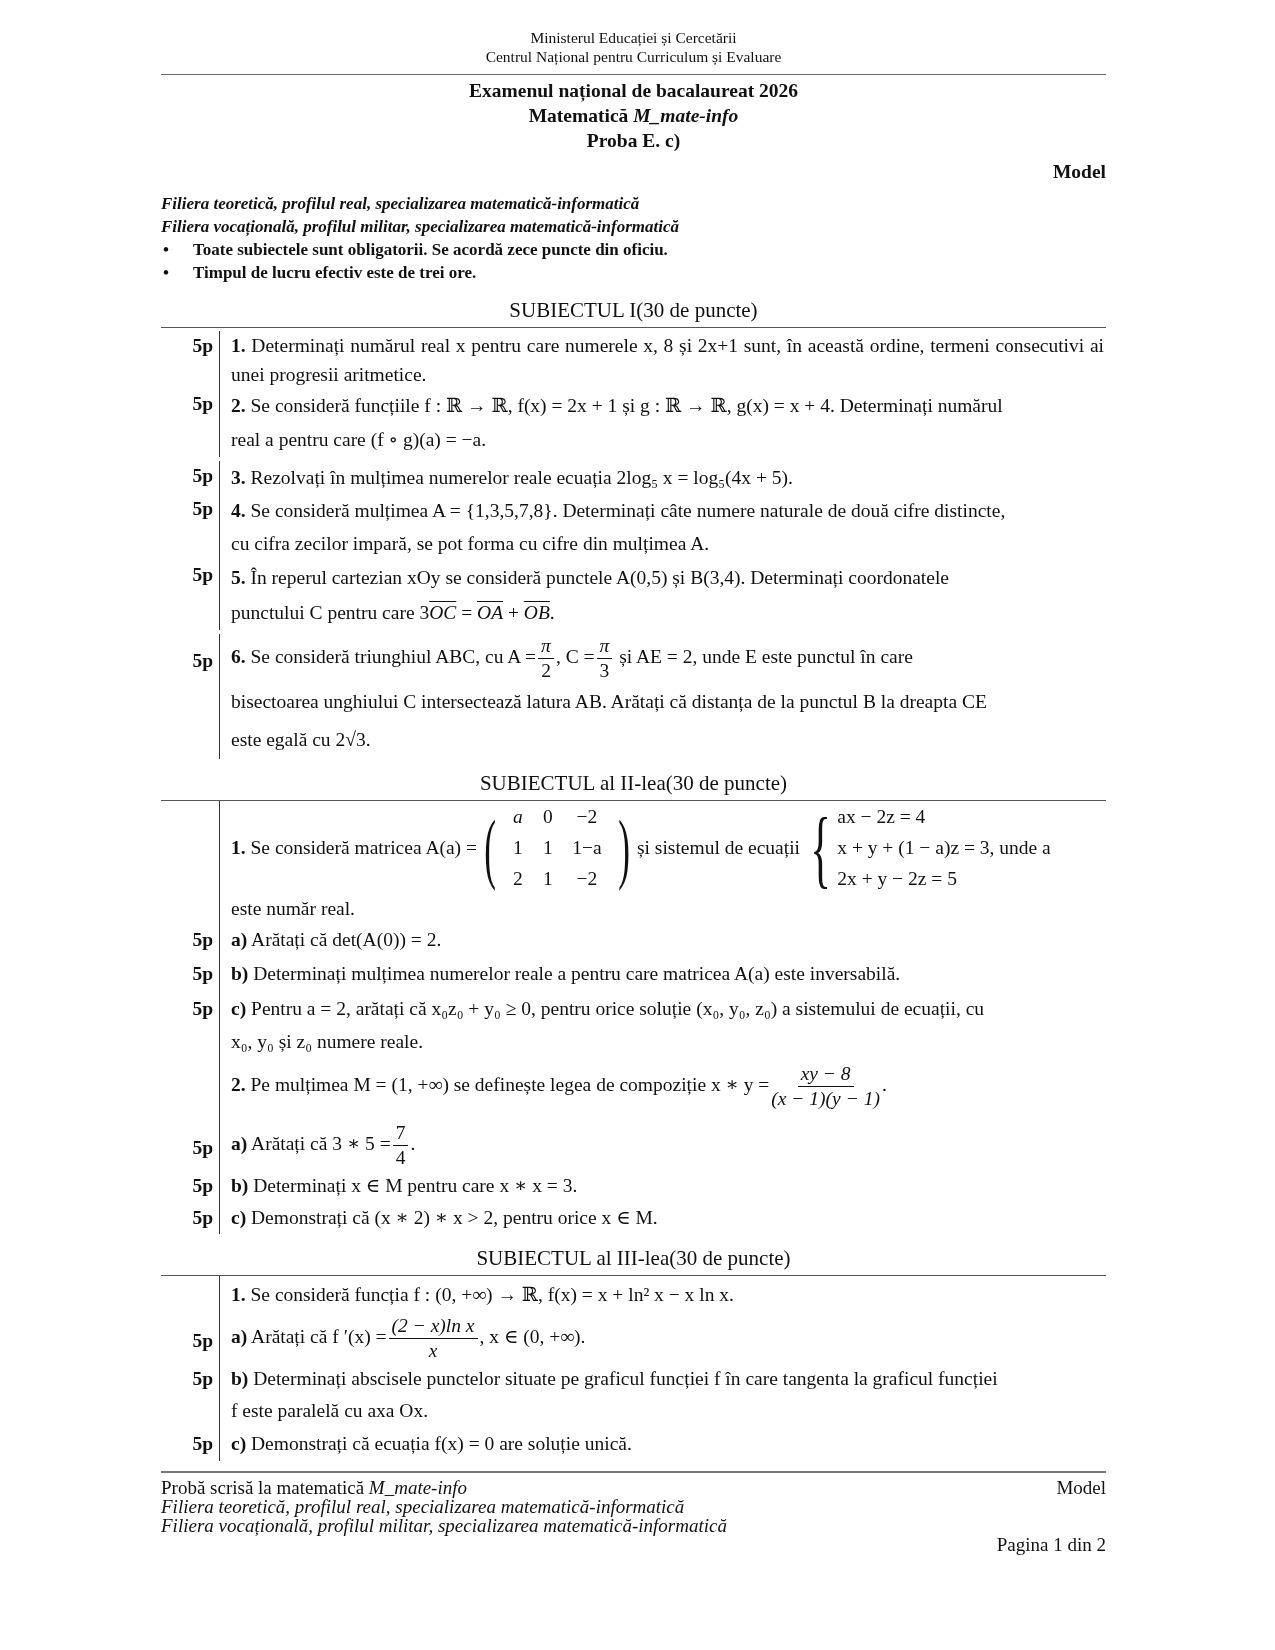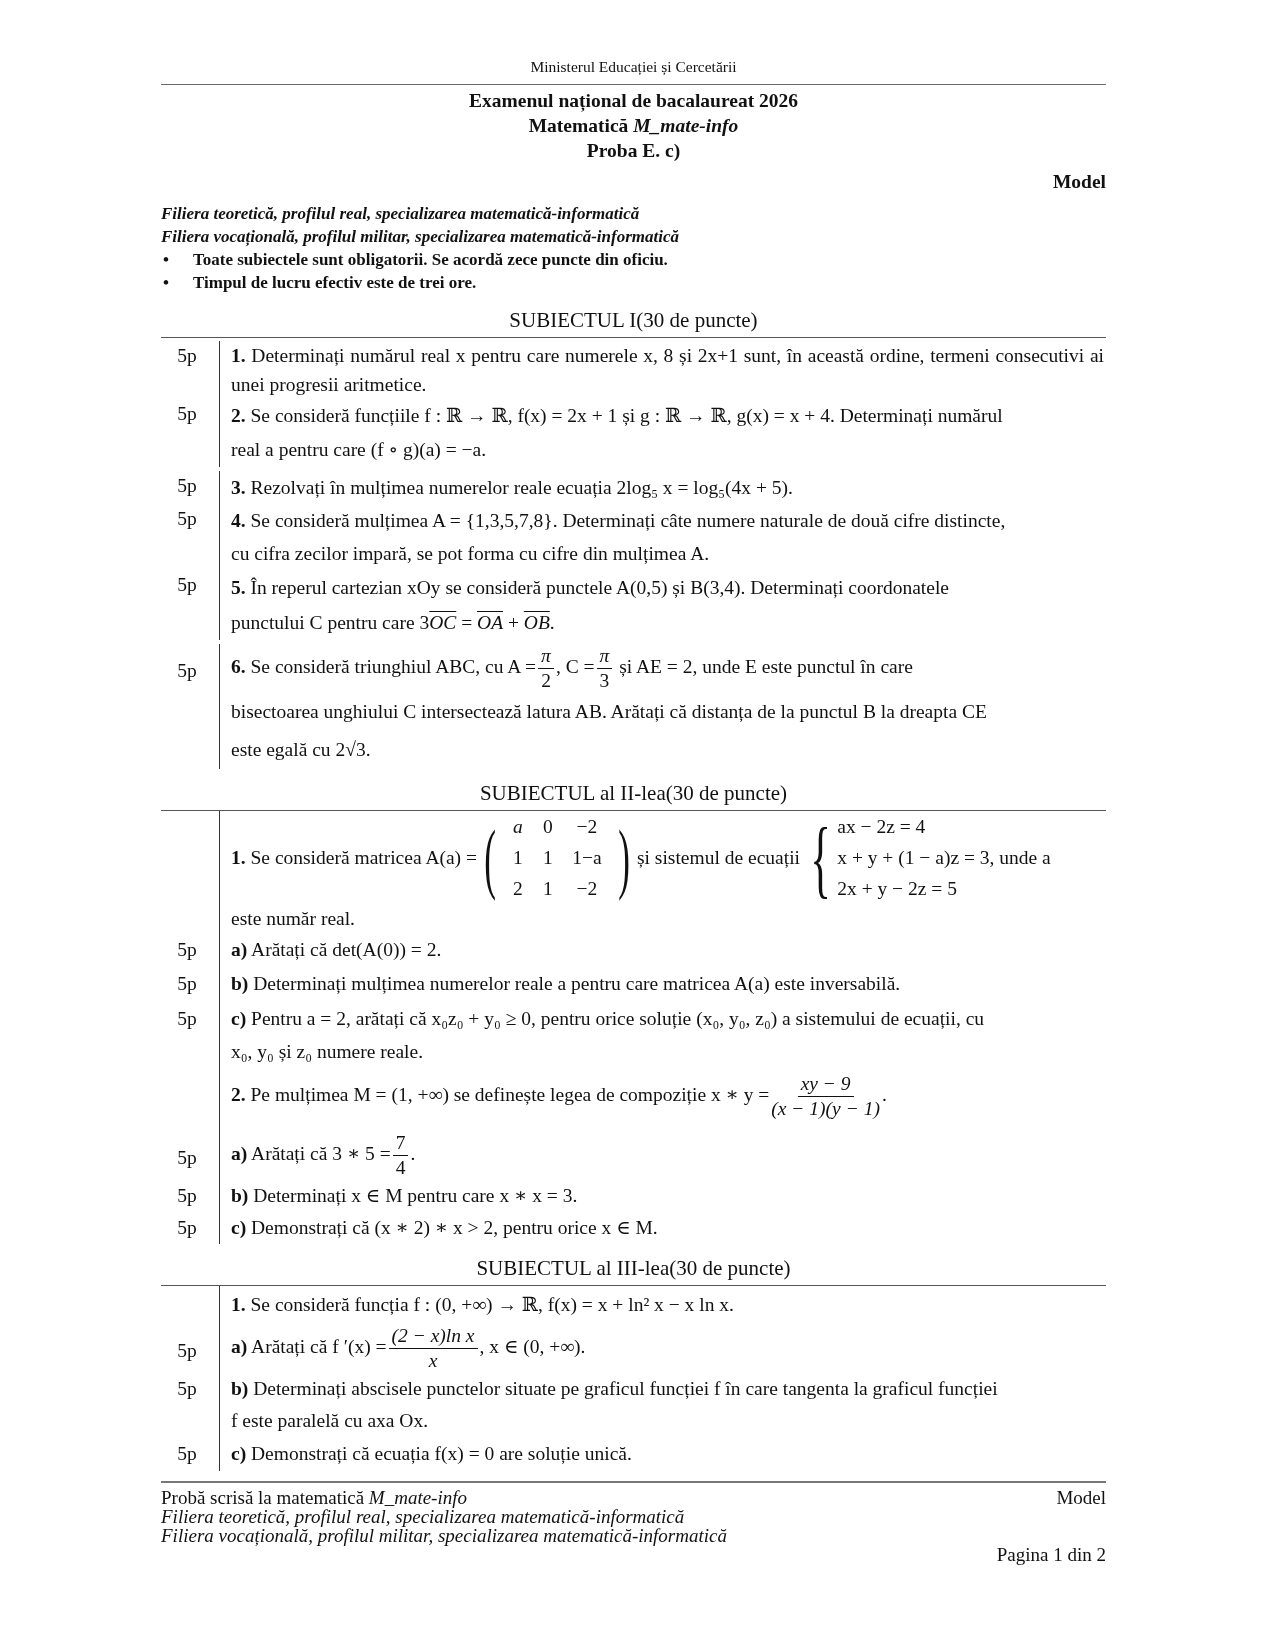--- a/index.html
+++ b/index.html
@@ -1,29 +1,29 @@
 <!DOCTYPE html>
 <html><head>
 <meta charset="utf-8">
 <style>
   html, body { margin: 0; padding: 0; background: #ffffff; }
   body { width: 1275px; height: 1650px; position: relative; overflow: hidden;
          font-family: "Liberation Serif", "DejaVu Serif", serif; color: #111; }
   .page { position: absolute; left: 161px; top: 0; width: 945px; }
-  .hdr { text-align: center; font-size: 15.5px; line-height: 19px; padding-top: 57px; }
+  .hdr { text-align: center; font-size: 15.5px; line-height: 19px; padding-top: 28px; }
   .rule { border: 0; border-top: 1.5px solid #6a6a6a; margin: 0; }
   .titles { text-align: center; font-weight: bold; font-size: 19.5px; line-height: 25px; margin-top: 3px; }
   .model { text-align: right; font-weight: bold; font-size: 19.5px; margin-top: 7px; line-height: 24px; }
   .filiera { font-style: italic; font-weight: bold; font-size: 17px; line-height: 23px; margin-top: 4px; }
   .bul { font-weight: bold; font-size: 17px; line-height: 23px; display: flex; }
   .bul .dot { width: 30px; padding-left: 2px; }
   .subj { display: flex; justify-content: center; font-weight: normal; font-size: 21px; margin-top: 10px; line-height: 24px; padding-bottom: 5px; }
   .sect { border-top: 1.3px solid #555; }
   .row { display: flex; font-size: 19.5px; line-height: 29px; }
-  .pts { width: 52px; text-align: center; font-weight: normal; padding-right: 6px; flex-shrink: 0; }
+  .pts { width: 52px; text-align: right; font-weight: bold; padding-right: 6px; flex-shrink: 0; }
   .txt { flex: 1; border-left: 1.3px solid #333; padding-left: 11px; padding-right: 2px; text-align: justify; }
   .txt b { font-weight: bold; }
   .frac { display: inline-flex; flex-direction: column; align-items: center; vertical-align: middle; line-height: 24px; margin: 0 2px; }
   .frac .num { border-bottom: 1.2px solid #111; padding: 0 3px; }
   .matrix { display: inline-flex; align-items: center; vertical-align: middle; }
   .paren { font-size: 78px; line-height: 78px; font-weight: 100; transform: scaleX(0.45); display: inline-block; }
   .mtab { display: grid; grid-template-columns: 30px 30px 48px; line-height: 31px; text-align: center; }
   .brace { font-size: 86px; line-height: 86px; transform: scaleX(0.5); display: inline-block; margin-right: -4px; }
   .sys { display: inline-flex; align-items: center; vertical-align: middle; }
   .sys .eqs { line-height: 31px; }
@@ -34,20 +34,21 @@
   .footer .it { font-style: italic; }
   .footer .pg { text-align: right; }
 </style>
 </head>
 <body>
 
 <div class="page">
 
   <div class="hdr">
     <div>Ministerul Educației și Cercetării</div>
+    <div>Centrul Național pentru Curriculum și Evaluare</div>
   </div>
   <hr class="rule" style="margin-top:8px">
 
   <div class="titles">
     <div>Examenul național de bacalaureat 2026</div>
     <div><span>Matematică</span> <i>M_mate-info</i></div>
     <div>Proba E. c)</div>
   </div>
   <div class="model">Model</div>
 
@@ -152,21 +153,21 @@
       <div class="pts">5p</div>
       <div class="txt"><b>b)</b> <span>Determinați mulțimea numerelor reale a pentru care matricea A(a) este inversabilă.</span></div>
     </div>
     <div class="row" style="line-height:33px">
       <div class="pts">5p</div>
       <div class="txt"><b>c)</b> <span>Pentru a = 2, arătați că x₀z₀ + y₀ ≥ 0, pentru orice soluție (x₀, y₀, z₀) a sistemului de ecuații, cu</span><br><span>x₀, y₀ și z₀ numere reale.</span></div>
     </div>
     <div class="row">
       <div class="pts"></div>
       <div class="txt" style="line-height:26px;padding:4px 0 10px 11px"><b>2.</b> <span>Pe mulțimea M = (1, +∞) se definește legea de compoziție x ∗ y =</span><span class="frac">
-            <i class="num">xy − 9</i>
+            <i class="num">xy − 8</i>
             <i>(x − 1)(y − 1)</i>
           </span>.</div>
     </div>
     <div class="row" style="line-height:26px">
       <div class="pts" style="padding-top:14px">5p</div>
       <div class="txt"><b>a)</b> <span>Arătați că 3 ∗ 5 =</span><span class="frac">
             <span class="num">7</span>
             <span>4</span>
           </span>.</div>
     </div>

